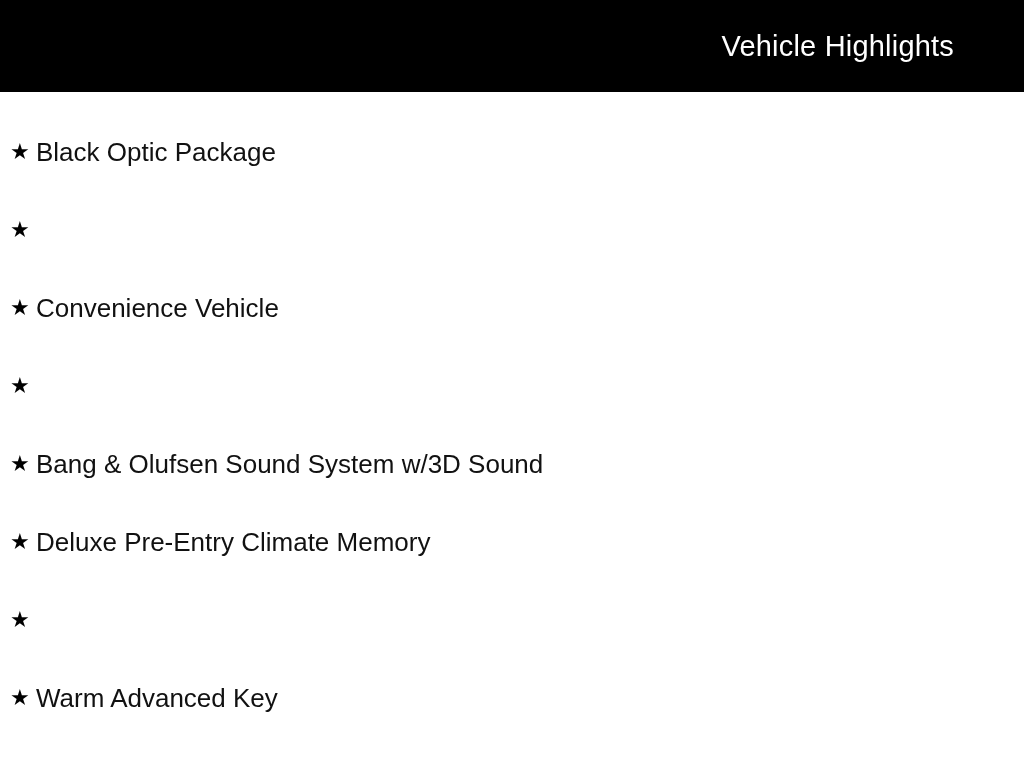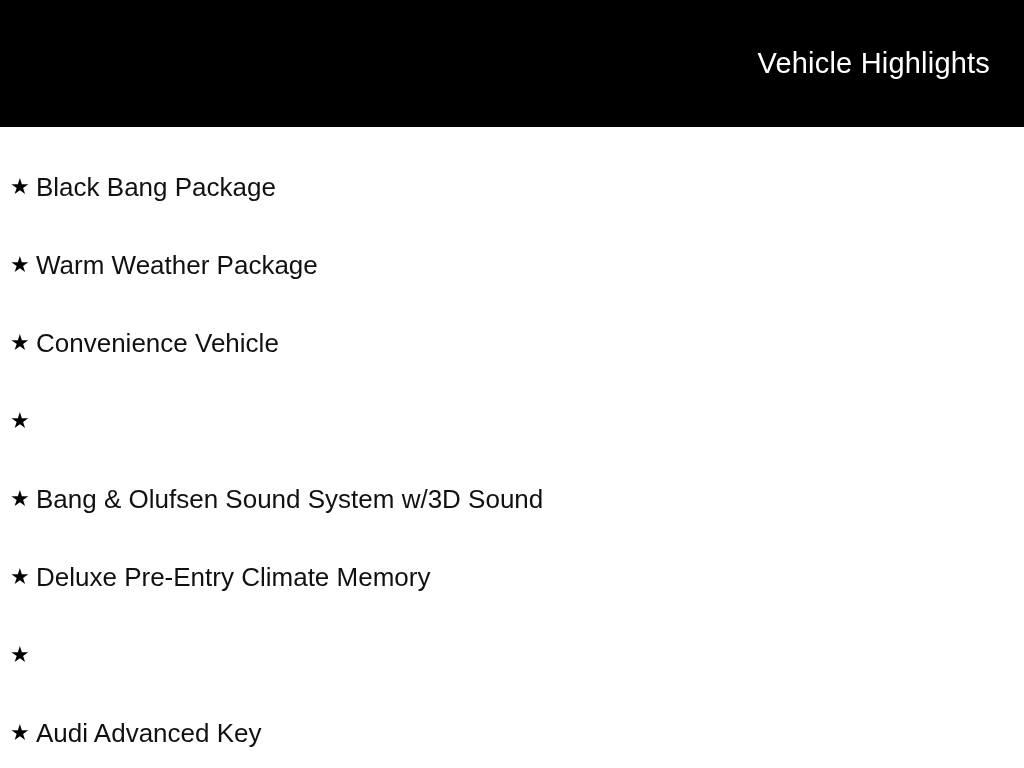--- a/index.html
+++ b/index.html
@@ -14,27 +14,27 @@
 
   .page {
     width: 1024px;
     height: 768px;
     position: relative;
     background: #ffffff;
   }
 
   .header-bar {
     width: 100%;
-    height: 127px;
+    height: 92px;
     background: #000000;
     display: flex;
     align-items: center;
     justify-content: flex-end;
     box-sizing: border-box;
-    padding-right: 34px;
+    padding-right: 70px;
   }
 
   .header-title {
     color: #ffffff;
     font-size: 29px;
     font-weight: 400;
     letter-spacing: 0.2px;
     line-height: 1;
   }
 
@@ -75,26 +75,25 @@
 <div class="page">
 
   <div class="header-bar">
     <div class="header-title">Vehicle Highlights</div>
   </div>
 
   <ul class="highlights-list">
 
     <li class="highlight-item">
       <span class="star-icon">★</span>
-      <span class="item-label">Black Bang Package</span>
+      <span class="item-label">Black Optic Package</span>
     </li>
 
     <li class="highlight-item">
       <span class="star-icon">★</span>
-      <span class="item-label">Warm Weather Package</span>
     </li>
 
     <li class="highlight-item">
       <span class="star-icon">★</span>
       <span class="item-label">Convenience Vehicle</span>
     </li>
 
     <li class="highlight-item">
       <span class="star-icon">★</span>
     </li>
@@ -108,18 +107,18 @@
       <span class="star-icon">★</span>
       <span class="item-label">Deluxe Pre-Entry Climate Memory</span>
     </li>
 
     <li class="highlight-item">
       <span class="star-icon">★</span>
     </li>
 
     <li class="highlight-item">
       <span class="star-icon">★</span>
-      <span class="item-label">Audi Advanced Key</span>
+      <span class="item-label">Warm Advanced Key</span>
     </li>
 
   </ul>
 
 </div>
 
 </body></html>

